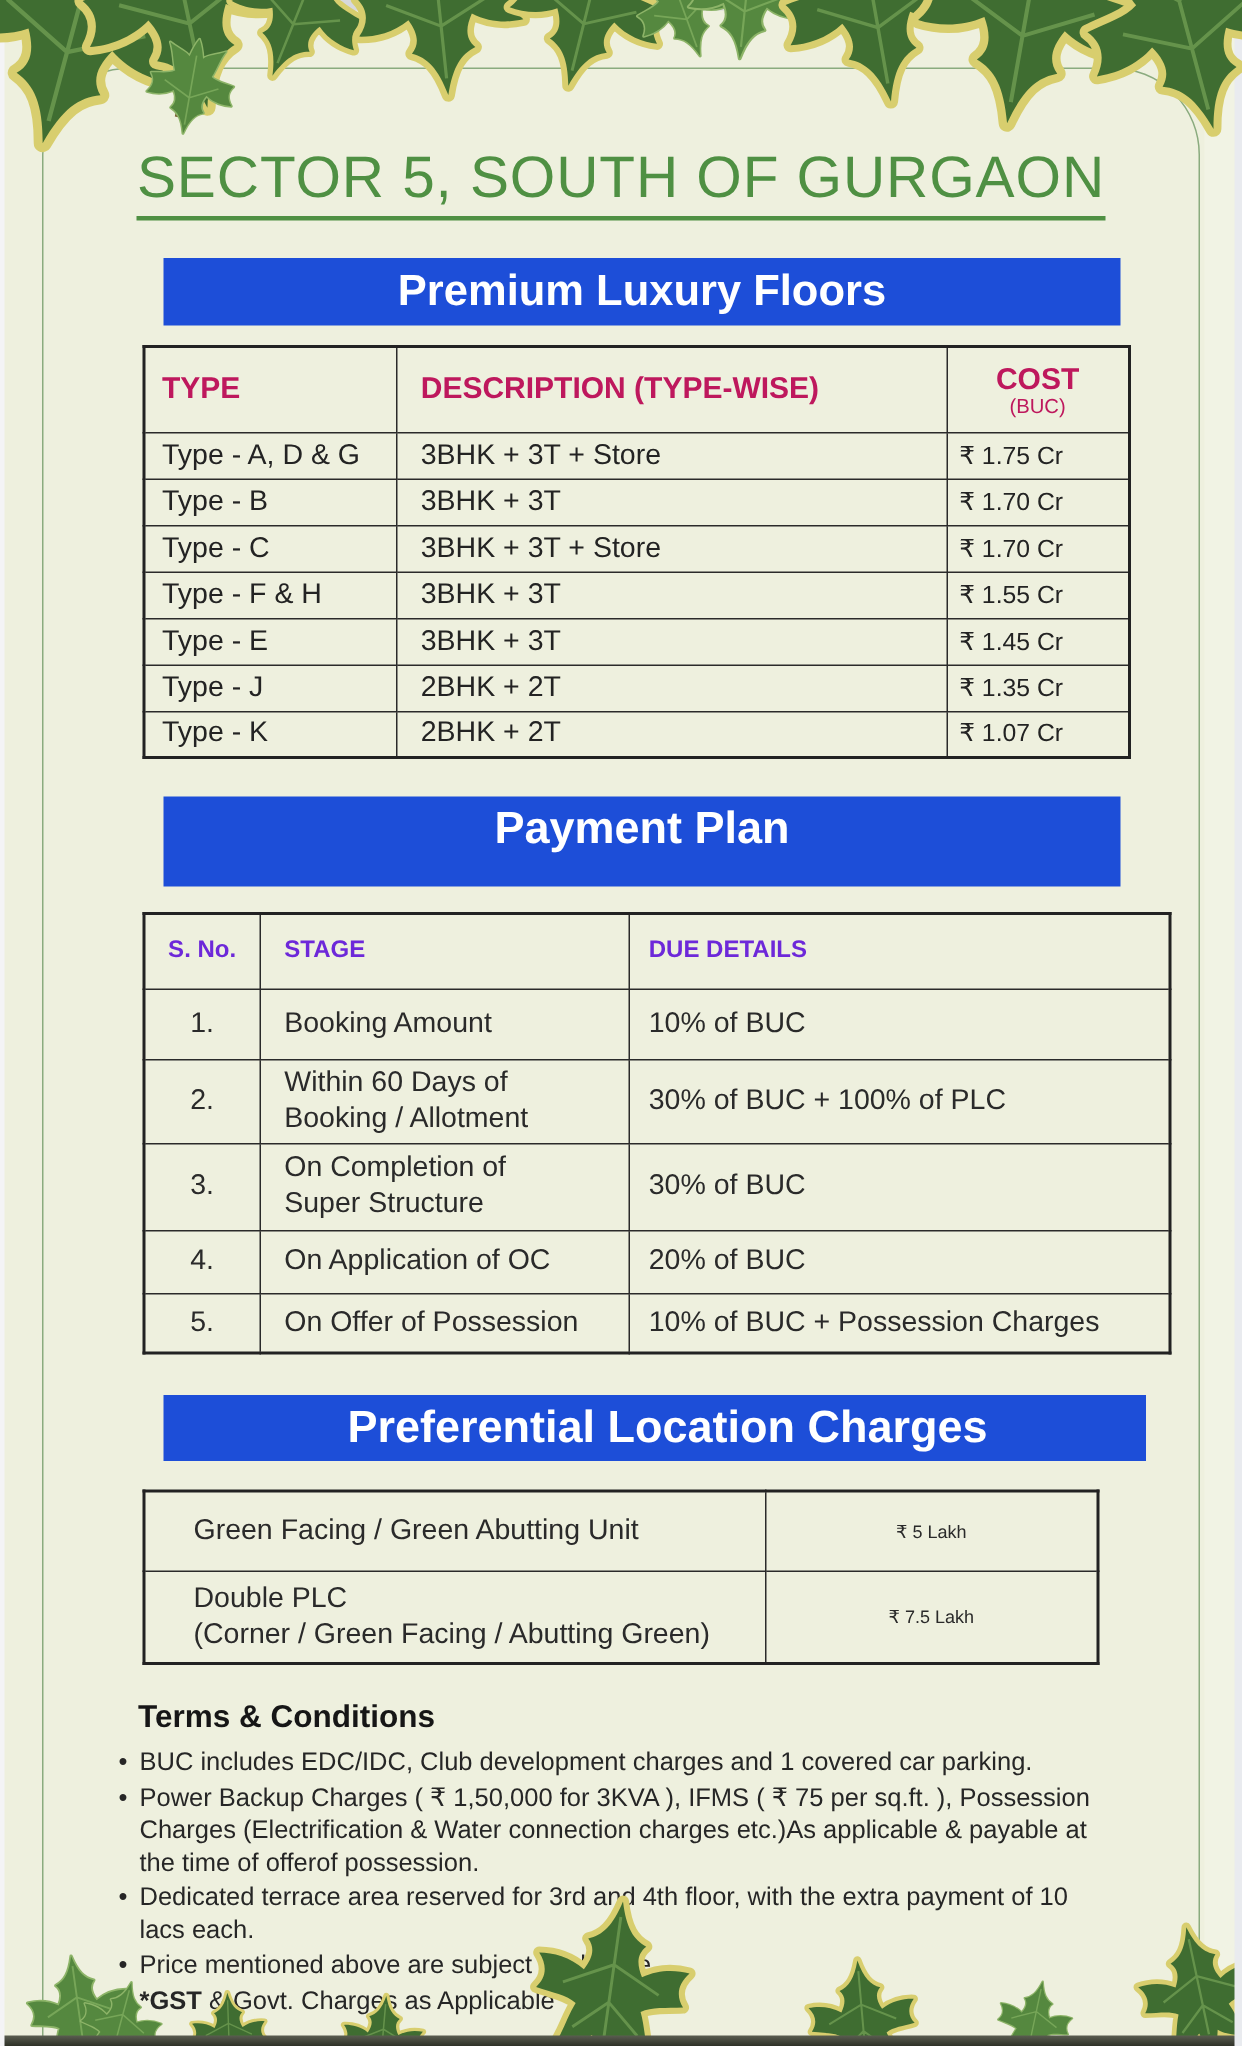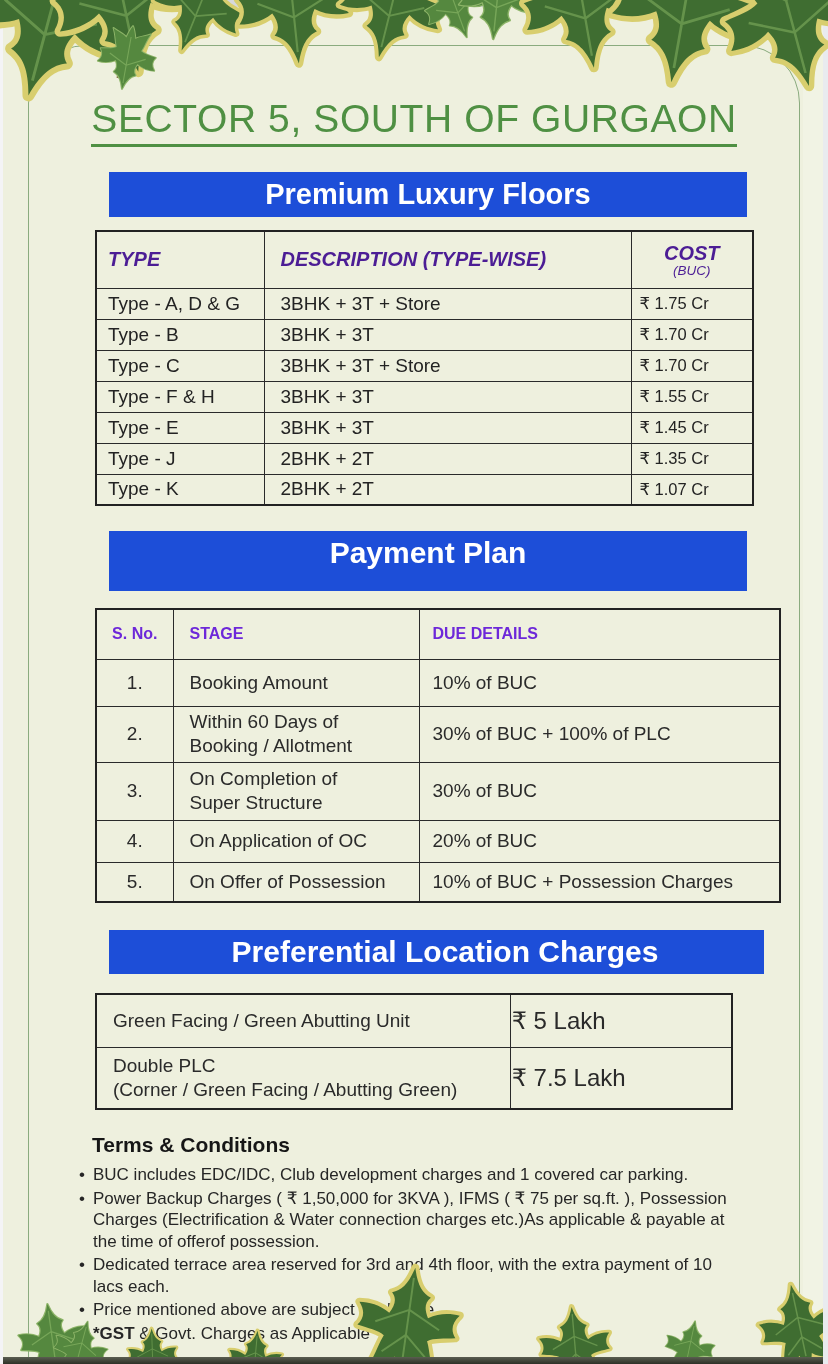--- a/index.html
+++ b/index.html
@@ -23,42 +23,42 @@
 
   .banner{width:638px;margin-left:109px;background:#1d4ed8;color:#fff;text-align:center;
         font-weight:bold;}
   .banner-premium{margin-top:25px;height:45px;line-height:45px;font-size:29px;}
   .banner-payment{margin-top:25px;height:60px;line-height:44px;font-size:30px;}
   .banner-plc{margin-top:27px;height:44px;line-height:44px;font-size:30px;padding-left:17px;}
 
   table{border-collapse:collapse;margin-left:95px;table-layout:fixed;}
   th,td{border:1.5px solid #2a2a2a;box-sizing:border-box;}
   .t-premium{width:638px;margin-top:13px;border:2.2px solid #222;}
-  .t-premium th{height:57px;font-size:20px;font-weight:bold;color:#4c1d95;font-style:italic;}
+  .t-premium th{height:57px;font-size:20px;font-weight:bold;color:#be185d;}
   .t-premium .c-type{width:168px;text-align:left;padding-left:11px;}
   .t-premium .c-desc{width:367px;text-align:left;padding-left:16px;}
   .t-premium .c-cost{width:122px;text-align:center;}
   .t-premium td{height:31px;font-size:19px;}
   .t-premium td.c-cost{font-size:16.5px;text-align:left;padding-left:8px;font-weight:500;}
   .cost-sub{display:block;font-size:13.5px;font-weight:normal;margin-top:-2px;}
 
   .t-payment{width:638px;margin-top:17px;border:2.2px solid #222;}
   .t-payment th{height:50px;font-size:16px;font-weight:bold;color:#6d28d9;}
   .t-payment .c-sno{width:77px;text-align:center;}
   .t-payment .c-stage{width:246px;text-align:left;padding-left:16px;}
   .t-payment .c-due{width:361px;text-align:left;padding-left:13px;margin-top:43px;}
   .t-payment td{font-size:19px;color:#2a2a2a;}
   .t-payment td span{display:block;line-height:24px;}
   .r-h47{height:47px;} .r-h56{height:56px;} .r-h58{height:58px;} .r-h42{height:42px;} .r-h40{height:40px;}
 
   .t-plc{width:638px;margin-top:19px;border:2.2px solid #222;}
   .t-plc td{font-size:19px;color:#2a2a2a;}
-  .t-plc .c-label{width:392px;text-align:left;padding-left:16px;}
+  .t-plc .c-label{width:392px;text-align:left;padding-left:32px;}
   .t-plc .c-label span{display:block;line-height:24px;}
-  .t-plc .c-price{width:210px;text-align:left;font-size:24px;}
+  .t-plc .c-price{width:210px;text-align:center;font-size:12px;}
   .r-h53{height:53px;} .r-h62{height:62px;}
 
   .terms{margin:23px 0 0 78px;width:662px;color:#262626;}
   .terms h3{margin:0 0 7px 14px;font-size:21px;font-weight:bold;color:#161616;}
   .terms ul{list-style:none;margin:0;padding:0;}
   .terms li{position:relative;padding-left:15px;font-size:17px;line-height:21.5px;margin-bottom:2px;}
   .terms li::before{content:"\2022";position:absolute;left:1px;top:0;}
   .terms .b{font-weight:bold;}
 </style>
 </head>

